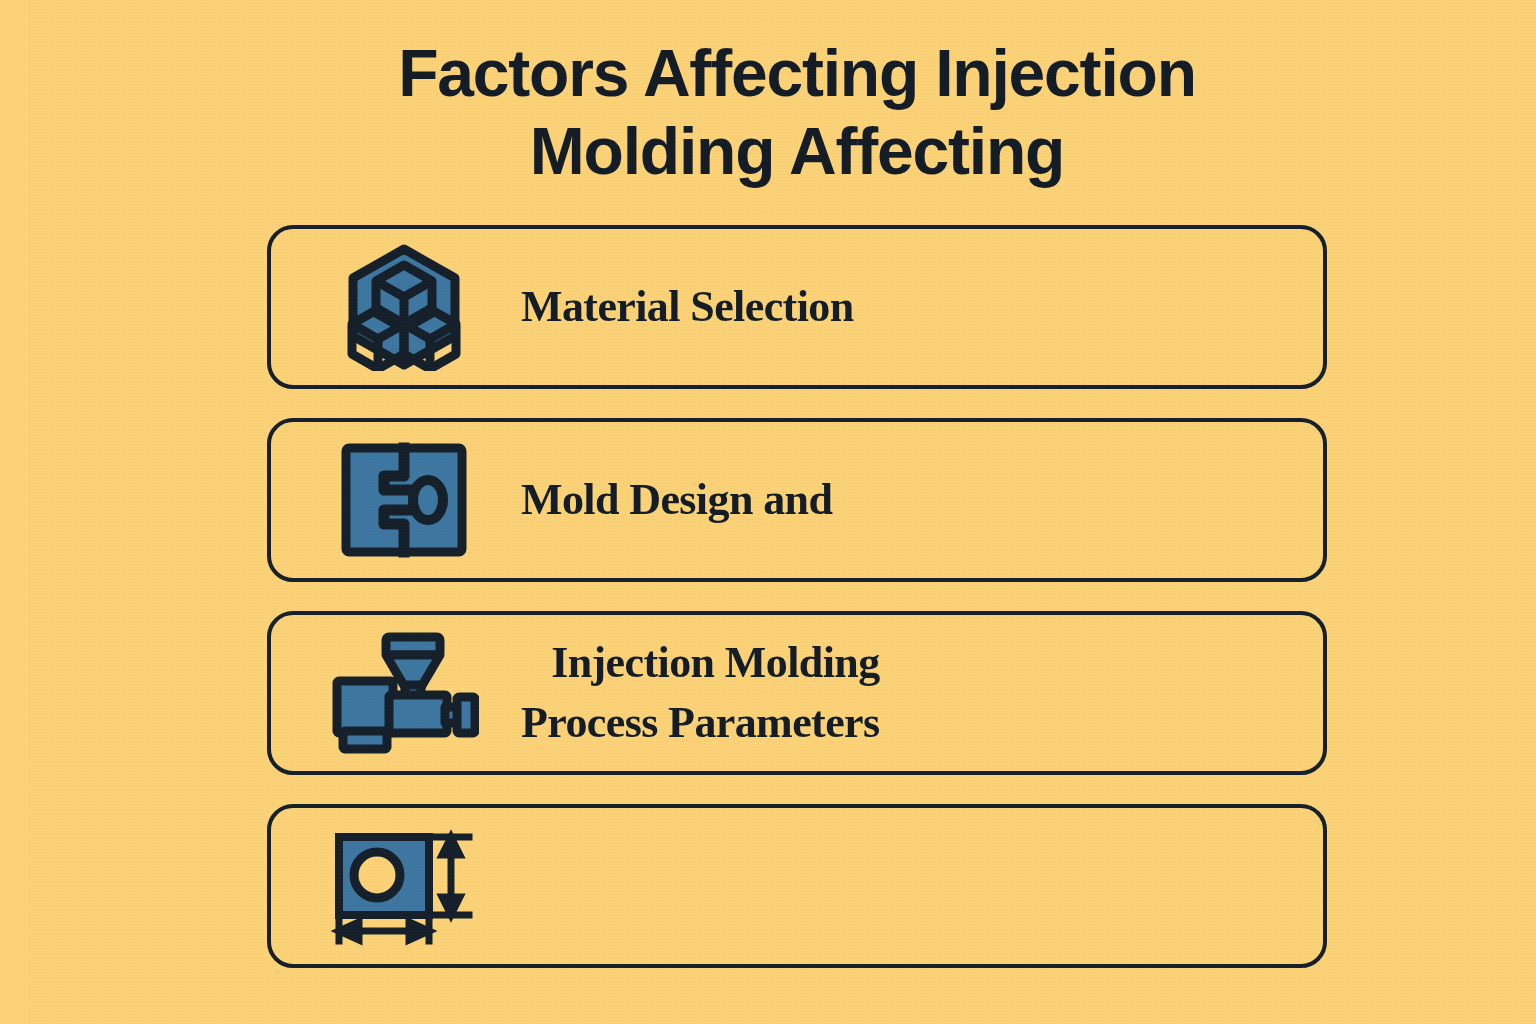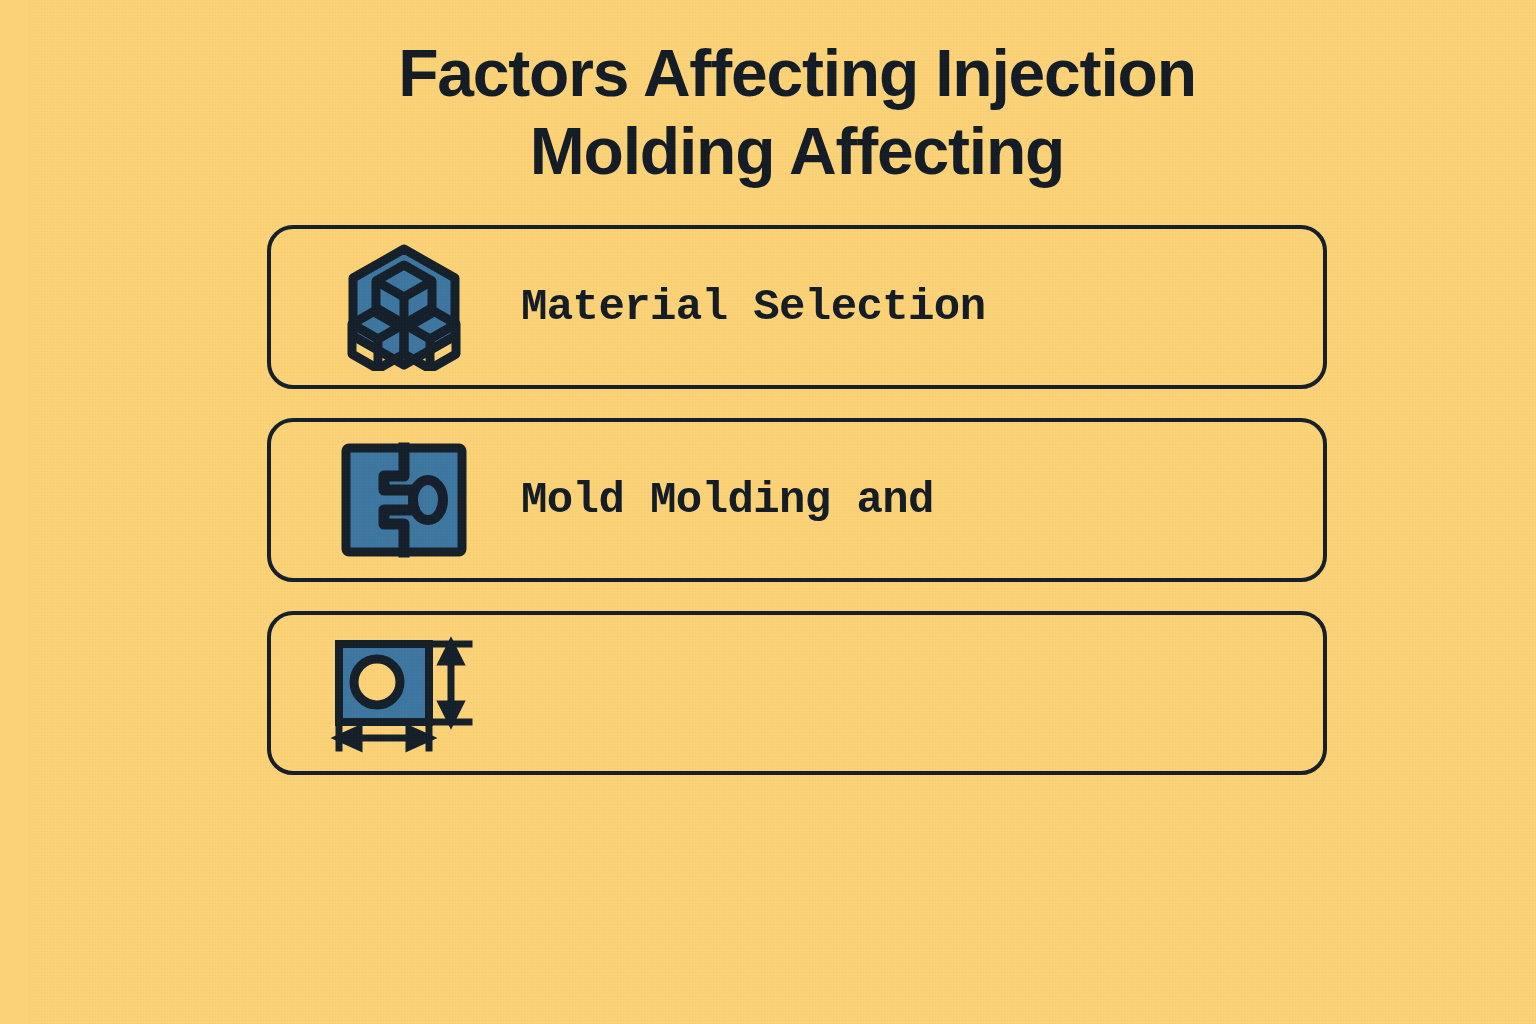--- a/index.html
+++ b/index.html
@@ -78,21 +78,21 @@
     width: 150px;
     min-width: 150px;
     height: 130px;
     display: flex;
     align-items: center;
     justify-content: center;
   }
   .card-icon svg { display: block; }
 
   .card-label {
-    font-family: Liberation Mono, monospace;
+    font-family: Liberation Serif, serif;
     font-weight: bold;
     font-size: 44px;
     line-height: 60px;
     letter-spacing: -0.6px;
     color: #141d26;
     margin-left: 42px;
     text-align: right;
   }
   .card-label .lbl-line { display: block; white-space: nowrap; }
 </style>
@@ -139,24 +139,52 @@
     <div class="card">
       <div class="card-icon">
         <svg width="128" height="116" viewBox="0 0 128 116">
           <rect x="6" y="6" width="116" height="104" rx="3" fill="#3d76a0" stroke="#16202b" stroke-width="9"></rect>
 
           <path d="M64 6 L64 34 L44 34 L44 48 L74 48 L74 68 L44 68 L44 82 L64 82 L64 110" fill="none" stroke="#16202b" stroke-width="11" stroke-linejoin="round" stroke-linecap="square"></path>
           <ellipse cx="88" cy="58" rx="15" ry="20" fill="#3d76a0" stroke="#16202b" stroke-width="10"></ellipse>
         </svg>
       </div>
       <div class="card-label">
-        <span class="lbl-line">Mold Molding and</span>
-      </div>
-    </div>
-
+        <span class="lbl-line">Mold Design and</span>
+      </div>
+    </div>
+
+    <div class="card">
+      <div class="card-icon">
+        <svg width="150" height="124" viewBox="0 0 150 124">
+          <g fill="#3d76a0" stroke="#16202b" stroke-width="9" stroke-linejoin="round">
+
+            <rect x="57" y="6" width="54" height="18" rx="3"></rect>
+
+            <polygon points="57,24 111,24 91,58 77,58"></polygon>
+
+            <rect x="76" y="54" width="16" height="20"></rect>
+
+            <rect x="8" y="50" width="56" height="52" rx="2"></rect>
+
+            <rect x="14" y="100" width="44" height="18" rx="2"></rect>
+
+            <rect x="60" y="64" width="58" height="38" rx="2"></rect>
+
+            <rect x="116" y="76" width="14" height="16"></rect>
+
+            <rect x="128" y="66" width="18" height="36" rx="2"></rect>
+          </g>
+        </svg>
+      </div>
+      <div class="card-label">
+        <span class="lbl-line">Injection Molding</span>
+        <span class="lbl-line">Process Parameters</span>
+      </div>
+    </div>
 
     <div class="card">
       <div class="card-icon">
         <svg width="150" height="122" viewBox="0 0 150 122">
 
           <rect x="10" y="12" width="90" height="78" fill="#3d76a0" stroke="#16202b" stroke-width="8"></rect>
 
           <circle cx="48" cy="50" r="23" fill="#fbd276" stroke="#16202b" stroke-width="9"></circle>
           <g stroke="#16202b" stroke-width="7" stroke-linecap="square">
 

